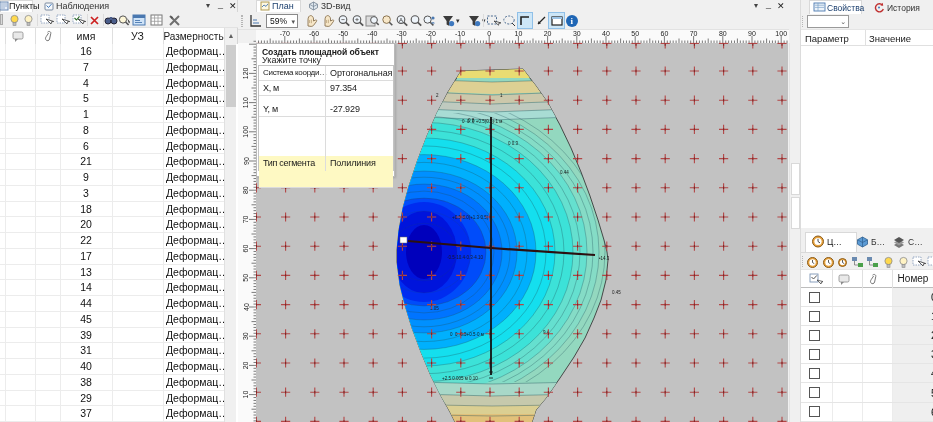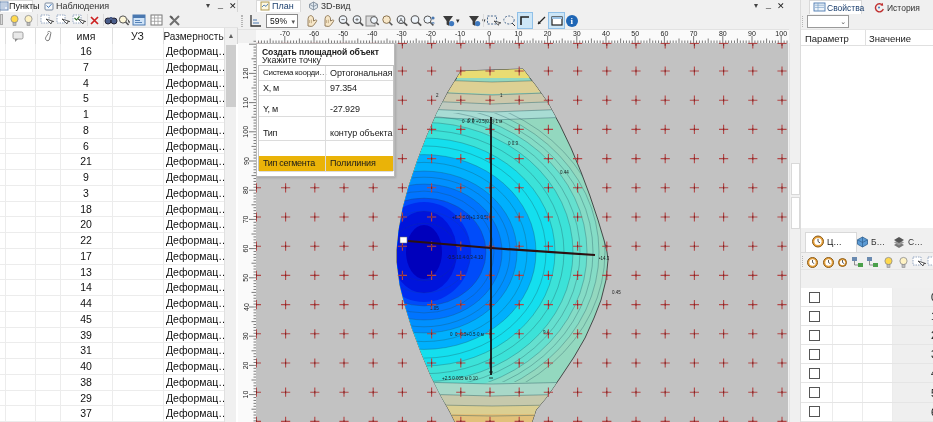--- a/index.html
+++ b/index.html
@@ -465,25 +465,21 @@
           <div class="ab" style="left:71px;top:2px;white-space:nowrap;letter-spacing:-0.1px">Ортогональная</div>
         </div>
         <div class="ab" style="left:0;top:15px;width:134px;height:15px;background:#fff;border-bottom:1px solid #dcdcdc">
           <div class="ab" style="left:4px;top:2px;white-space:nowrap;overflow:hidden;width:64px;letter-spacing:-0.3px;font-size:9.0px">X, м</div>
           <div class="ab" style="left:71px;top:2px;white-space:nowrap;letter-spacing:-0.1px">97.354</div>
         </div>
         <div class="ab" style="left:0;top:36px;width:134px;height:15px;background:#fff;border-bottom:1px solid #dcdcdc">
           <div class="ab" style="left:4px;top:2px;white-space:nowrap;overflow:hidden;width:64px;letter-spacing:-0.3px;font-size:9.0px">Y, м</div>
           <div class="ab" style="left:71px;top:2px;white-space:nowrap;letter-spacing:-0.1px">-27.929</div>
         </div>
-        <div class="ab" style="left:0;top:60px;width:134px;height:15px;background:#fff;border-bottom:1px solid #dcdcdc">
-          <div class="ab" style="left:4px;top:2px;white-space:nowrap;overflow:hidden;width:64px;letter-spacing:-0.3px;font-size:9.0px">Тип</div>
-          <div class="ab" style="left:71px;top:2px;white-space:nowrap;letter-spacing:-0.1px">контур объекта</div>
-        </div>
-        <div class="ab" style="left:0;top:90px;width:134px;height:16px;background:#eab308;border-bottom:1px solid #dcdcdc">
+        <div class="ab" style="left:0;top:90px;width:134px;height:32px;background:#fef9c3;border-bottom:1px solid #dcdcdc">
           <div class="ab" style="left:4px;top:2px;white-space:nowrap;overflow:hidden;width:64px;letter-spacing:-0.3px;font-size:9.0px">Тип сегмента</div>
           <div class="ab" style="left:71px;top:2px;white-space:nowrap;letter-spacing:-0.1px">Полилиния</div>
         </div>
         <div class="ab" style="left:66px;top:0;width:1px;height:105px;background:#dcdcdc"></div>
       </div>
     </div>
     <div class="ab" style="left:789px;top:43px;width:11px;height:379px;background:#f0f0f0;border-left:1px solid #e3e3e3">
       <div class="ab" style="left:1px;top:120px;width:9px;height:32px;background:#fff;border:1px solid #d9d9d9"></div>
       <div class="ab" style="left:1px;top:154px;width:9px;height:32px;background:#fff;border:1px solid #d9d9d9"></div>
     </div>
@@ -570,20 +566,38 @@
             <rect x="5" y="8.4" width="3" height="3" fill="#bdbdbd" stroke="#8a8a8a" stroke-width="0.6"></rect>
           </svg>
           <svg class="ab" style="left:111px;top:3px" width="14" height="13">
             <rect x="1" y="1" width="8" height="8" fill="#fff" stroke="#7d96b5" stroke-dasharray="1.5 1" stroke-width="0.8"></rect>
             <path d="M6 5l5 5 0.5-2.2 2.2-0.3z" fill="#fff" stroke="#333" stroke-width="0.8"></path>
           </svg>
           <svg class="ab" style="left:126px;top:3px" width="14" height="13">
             <rect x="1" y="1" width="8" height="8" fill="#fff" stroke="#7d96b5" stroke-dasharray="1.5 1" stroke-width="0.8"></rect>
             <path d="M6 5l5 5 0.5-2.2 2.2-0.3z" fill="#fff" stroke="#333" stroke-width="0.8"></path>
           </svg>
+        </div>
+        <div class="ab" style="left:0;top:42px;width:133px;height:18px;background:#fff;border-bottom:1px solid #bdbdbd;font-size:10px;color:#1a1a1a">
+          <div class="ab" style="left:31px;top:0;width:1px;height:18px;background:#e0e0e0"></div>
+          <div class="ab" style="left:61px;top:0;width:1px;height:18px;background:#e0e0e0"></div>
+          <div class="ab" style="left:91px;top:0;width:1px;height:18px;background:#e0e0e0"></div>
+          <svg class="ab" style="left:8px;top:3px" width="14" height="12">
+            <rect x="1" y="1" width="8" height="8" fill="#fff" stroke="#7d96b5" stroke-width="0.9"></rect>
+            <path d="M2.5 4l2 2 3.4-3.6" stroke="#555" stroke-width="1" fill="none"></path>
+            <path d="M8 7l4 4 .5-2 2-.3z" fill="#fff" stroke="#333" stroke-width="0.7"></path>
+          </svg>
+          <svg class="ab" style="left:37px;top:4px" width="13" height="11">
+            <rect x="1" y="1" width="10" height="7" rx="1.5" fill="#e9e9e9" stroke="#8a8a8a" stroke-width="0.8"></rect>
+            <path d="M3 8l0 3 3-3z" fill="#8a8a8a"></path>
+          </svg>
+          <svg class="ab" style="left:66px;top:3px" width="11" height="12">
+            <path d="M5.5 2.2c1.4-1.6 3.6-0.5 3.3 1.2L7.6 9c-0.3 1.8-2.8 2.4-3.8 0.7-0.8-1.4 0-2.4 0.6-3.4l2.3-3.4" fill="none" stroke="#777" stroke-width="1"></path>
+          </svg>
+          <div class="ab" style="left:91px;top:3px;width:42px;text-align:center">Номер</div>
         </div>
         <div class="ab" style="left:0;top:60px;width:133px;height:134px;background:#fff;overflow:hidden">
           <div class="ab" style="left:31px;top:0;width:1px;height:134px;background:#ececec"></div>
           <div class="ab" style="left:61px;top:0;width:1px;height:134px;background:#ececec"></div>
           <div class="ab" style="left:91px;top:0;width:1px;height:134px;background:#ececec"></div>
           <div class="ab" style="left:92px;top:0;width:41px;height:134px;background:#efefef"></div>
           <div class="ab" style="left:0;top:0.0px;width:133px;height:19.1px;border-bottom:1px solid #e5e5e5">
             <div class="ab" style="left:8px;top:3.5px;width:11px;height:11px;background:#fff;border:1px solid #555"></div>
             <div class="ab" style="left:130px;top:3px;font-size:10.5px;color:#111">0</div>
           </div>

